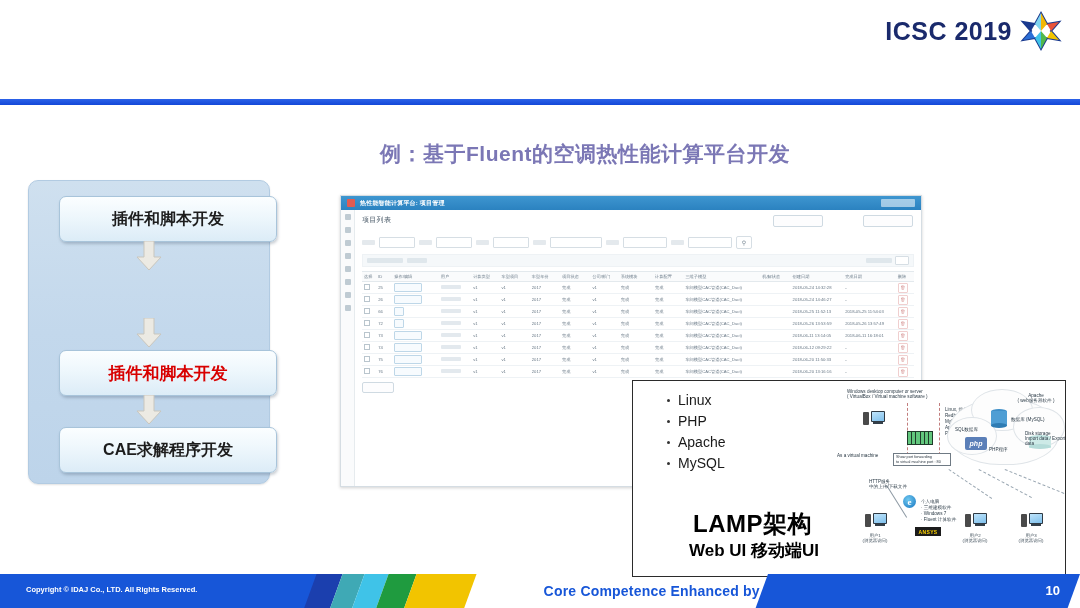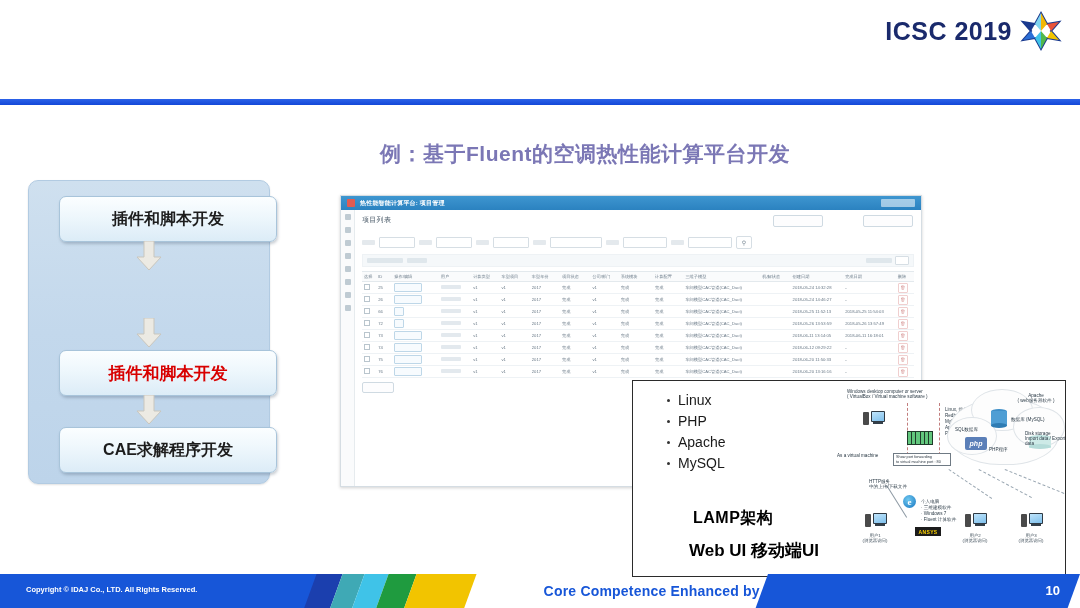--- a/index.html
+++ b/index.html
@@ -90,21 +90,21 @@
 
   
   .lamp{position:absolute;left:632px;top:380px;width:432px;height:195px;
     background:#fff;border:1px solid #2b2b2b;overflow:hidden;}
   .lamp-left{position:absolute;left:8px;top:6px;width:190px;}
   .lamp-head{display:flex;align-items:center;gap:7px;font-size:16px;font-weight:bold;color:#141414;}
   .lamp-sq{width:9px;height:9px;background:#1a237e;flex:none;}
   .lamp-li{margin-left:26px;margin-top:5px;font-size:14px;color:#1a1a1a;
     display:flex;align-items:center;gap:8px;}
   .lamp-dot{width:3px;height:3px;background:#333;border-radius:50%;display:inline-block;}
-  .lamp-arch{position:absolute;left:60px;top:127px;font-size:16px;font-weight:bold;color:#000;
+  .lamp-arch{position:absolute;left:60px;top:127px;font-size:24px;font-weight:bold;color:#000;
     letter-spacing:.5px;text-align:right;}
   .lamp-ui{position:absolute;left:56px;top:158px;font-size:17px;font-weight:bold;color:#000;}
 
   
   .net{position:absolute;left:196px;top:0;right:0;bottom:0;font-size:4.6px;color:#2b3a46;}
   .net t{position:absolute;white-space:nowrap;filter:blur(.15px);}
   .cloud{position:absolute;border-radius:50%;background:#fdfdfd;border:1px solid #dfe4e8;}
   .pc{position:absolute;width:22px;height:16px;}
   .pc .tower{position:absolute;left:0;top:1px;width:6px;height:13px;background:#4a4a4a;
     border-radius:1px;}

